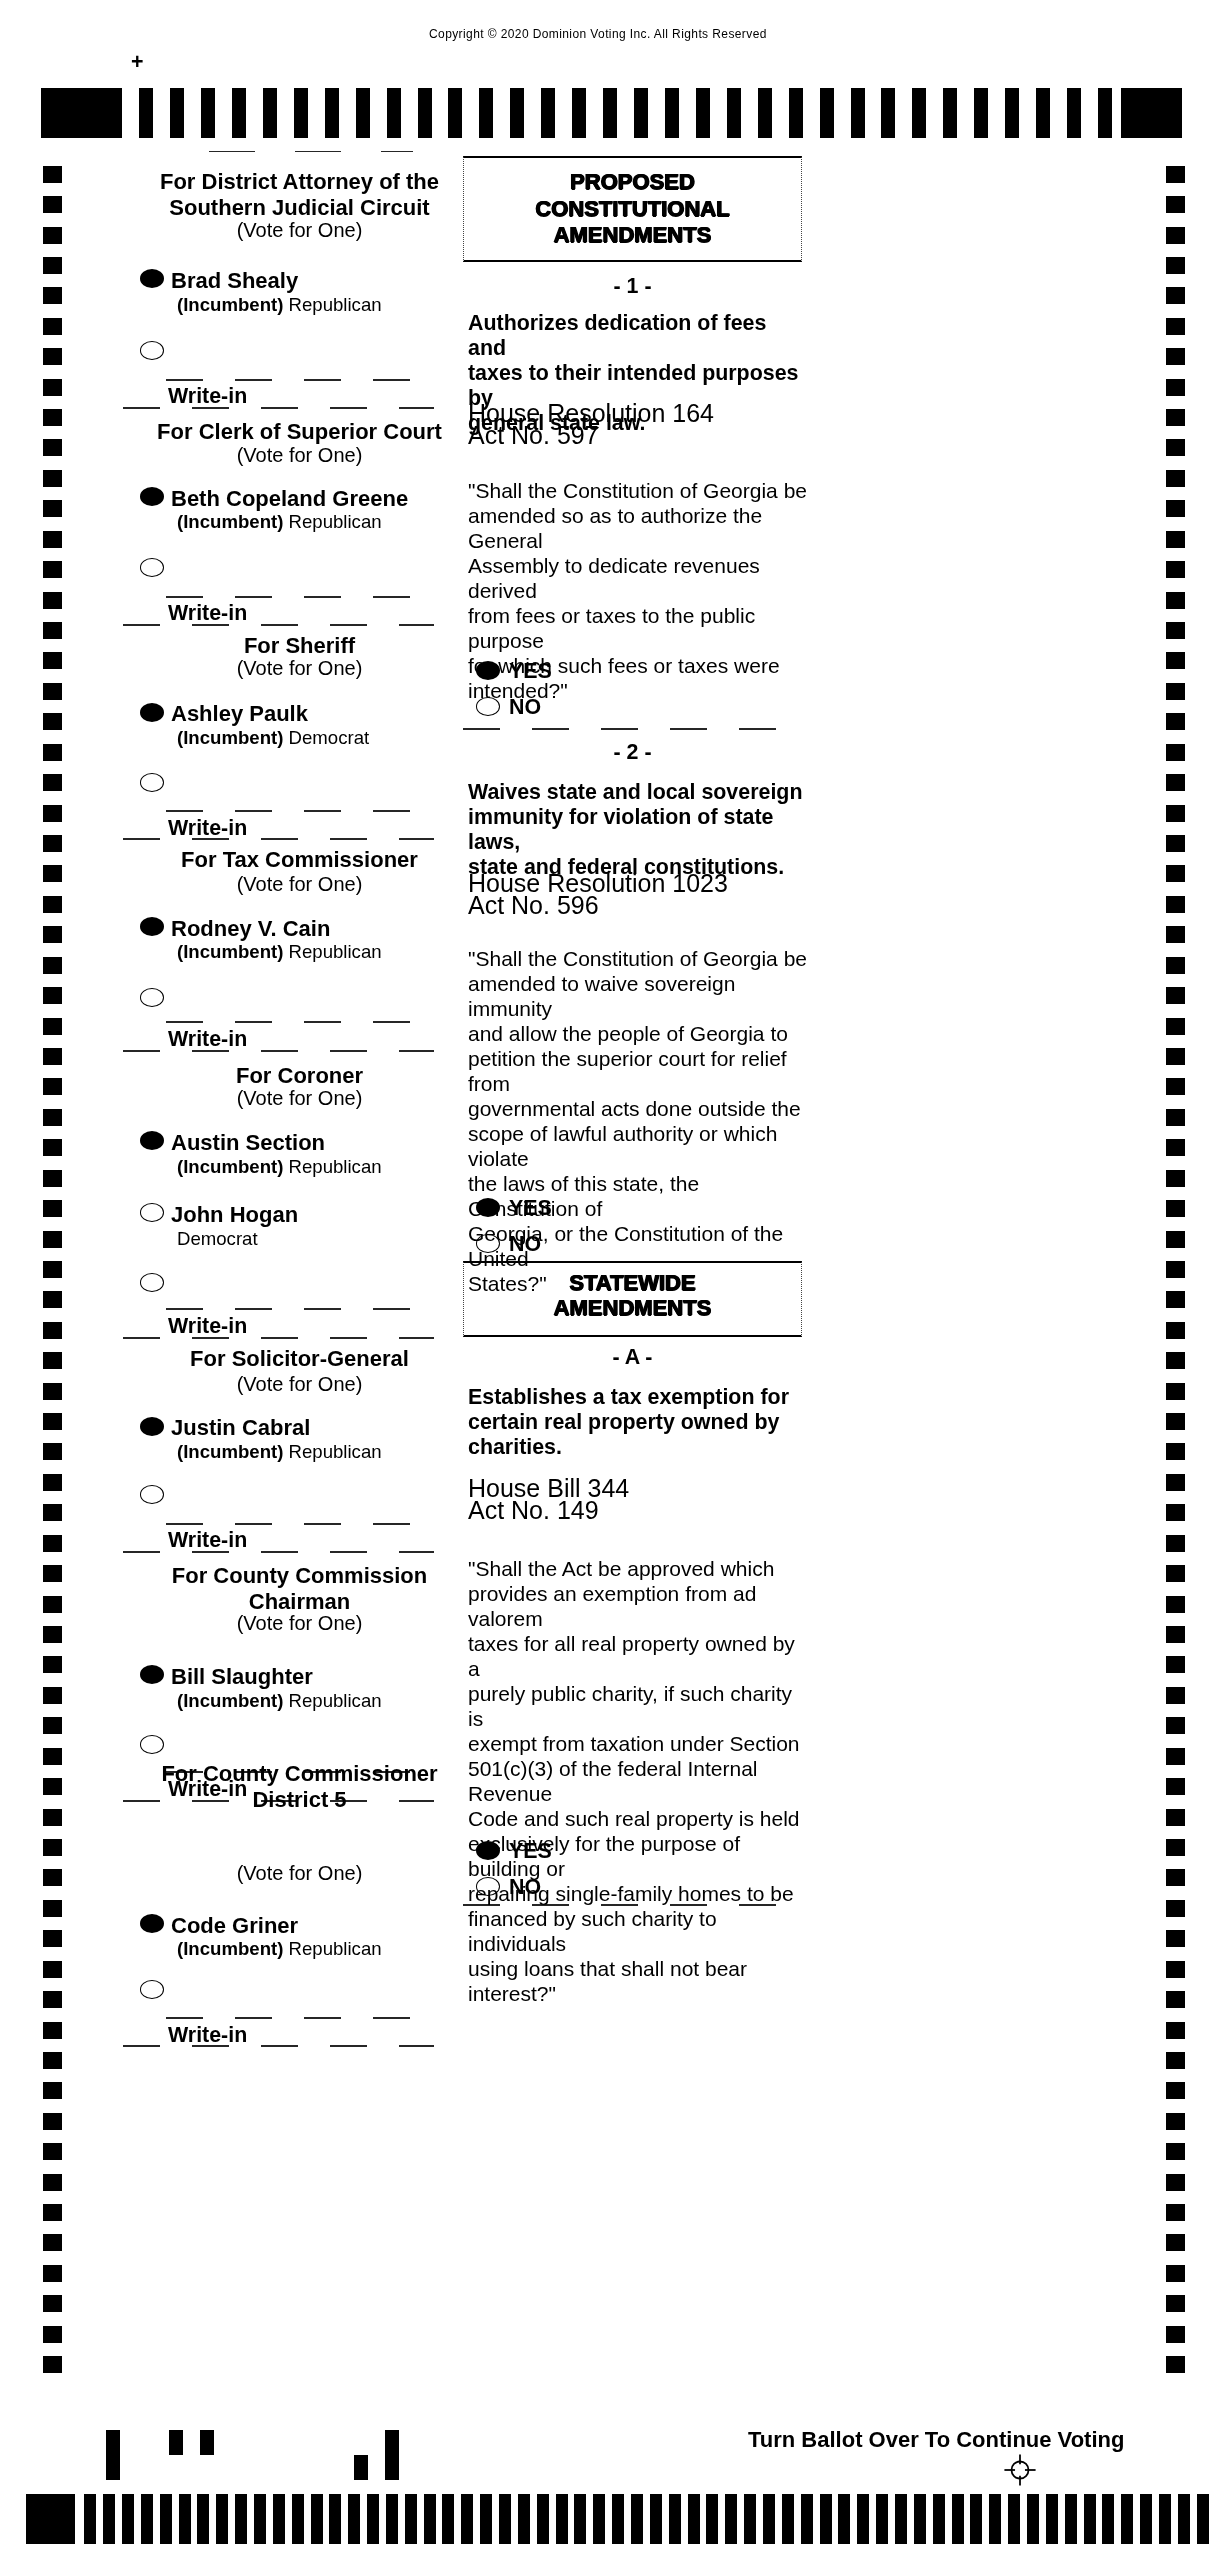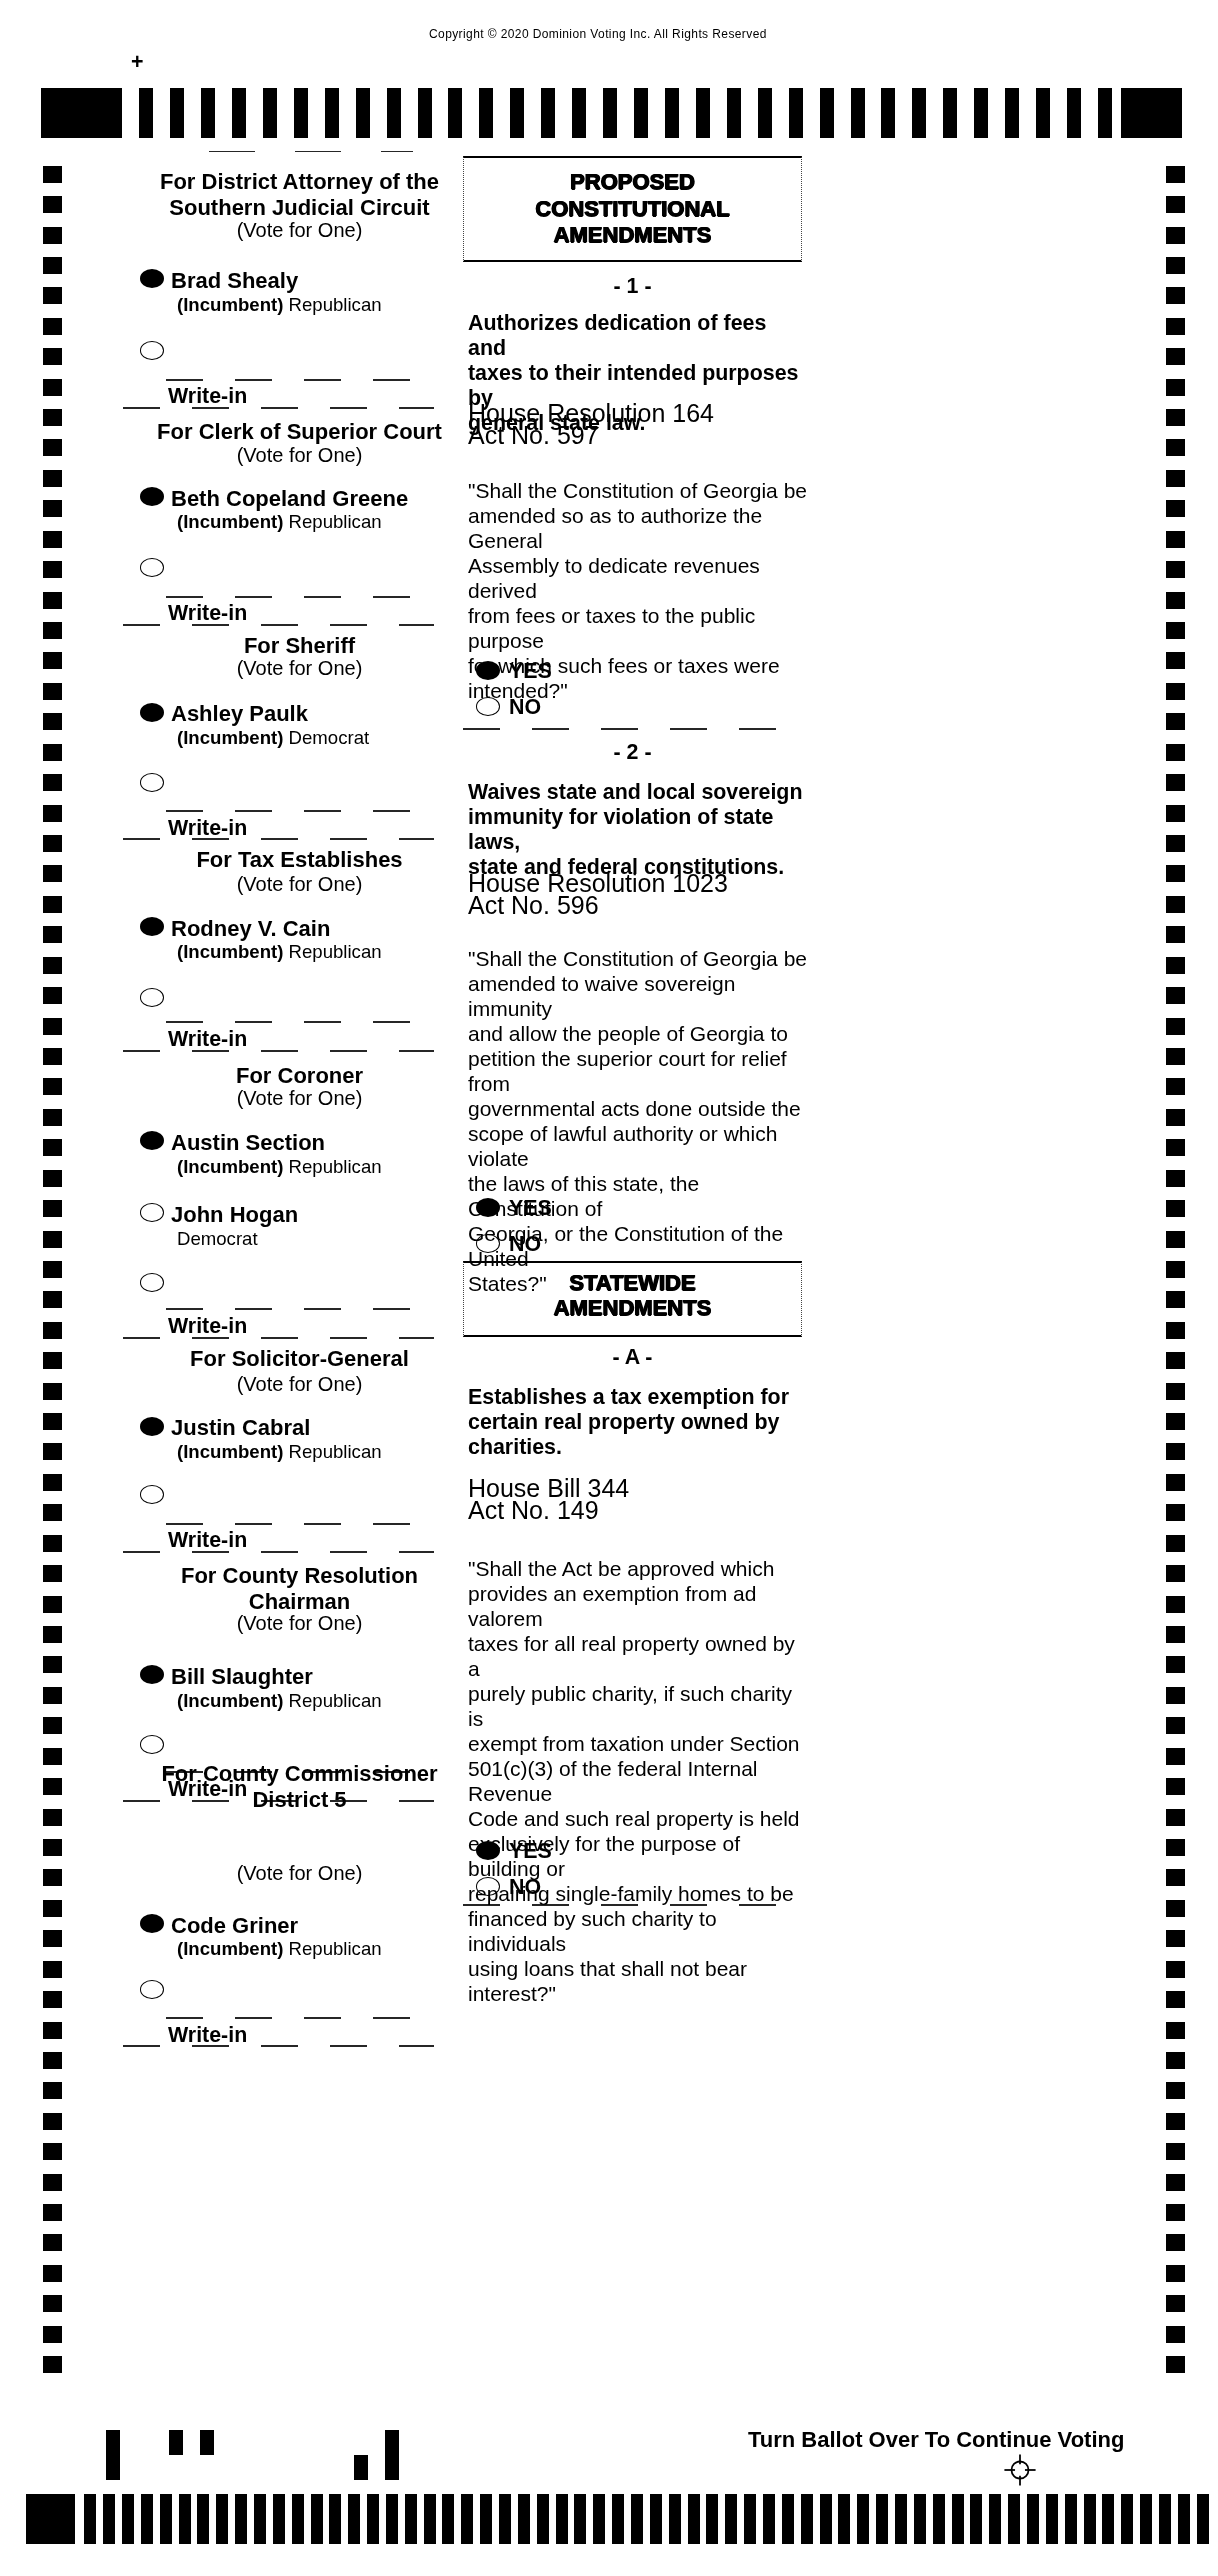--- a/index.html
+++ b/index.html
@@ -312,21 +312,21 @@
       <div class="dash" style="left: 123px; top: 624px; width: 311px;"></div>
       <div class="contest-title" style="top: 633px; white-space: pre-line;">For Sheriff</div>
       <div class="vote-one" style="top: 657px;">(Vote for One)</div>
       <div class="bub filled" style="left: 140px; top: 703px;"></div>
       <div class="cand-name" style="top: 701px;">Ashley Paulk</div>
       <div class="cand-detail" style="top: 727px;"><b>(Incumbent)</b> Democrat</div>
       <div class="bub" style="left: 140px; top: 773px;"></div>
       <div class="dash" style="left: 166px; top: 810px; width: 266px;"></div>
       <div class="writein" style="top: 816px;">Write-in</div>
       <div class="dash" style="left: 123px; top: 838px; width: 311px;"></div>
-      <div class="contest-title" style="top: 847px; white-space: pre-line;">For Tax Establishes</div>
+      <div class="contest-title" style="top: 847px; white-space: pre-line;">For Tax Commissioner</div>
       <div class="vote-one" style="top: 873px;">(Vote for One)</div>
       <div class="bub filled" style="left: 140px; top: 917px;"></div>
       <div class="cand-name" style="top: 916px;">Rodney V. Cain</div>
       <div class="cand-detail" style="top: 941px;"><b>(Incumbent)</b> Republican</div>
       <div class="bub" style="left: 140px; top: 988px;"></div>
       <div class="dash" style="left: 166px; top: 1021px; width: 266px;"></div>
       <div class="writein" style="top: 1027px;">Write-in</div>
       <div class="dash" style="left: 123px; top: 1050px; width: 311px;"></div>
       <div class="contest-title" style="top: 1063px; white-space: pre-line;">For Coroner</div>
       <div class="vote-one" style="top: 1087px;">(Vote for One)</div>
@@ -342,21 +342,21 @@
       <div class="dash" style="left: 123px; top: 1337px; width: 311px;"></div>
       <div class="contest-title" style="top: 1346px; white-space: pre-line;">For Solicitor-General</div>
       <div class="vote-one" style="top: 1373px;">(Vote for One)</div>
       <div class="bub filled" style="left: 140px; top: 1417px;"></div>
       <div class="cand-name" style="top: 1415px;">Justin Cabral</div>
       <div class="cand-detail" style="top: 1441px;"><b>(Incumbent)</b> Republican</div>
       <div class="bub" style="left: 140px; top: 1485px;"></div>
       <div class="dash" style="left: 166px; top: 1523px; width: 266px;"></div>
       <div class="writein" style="top: 1528px;">Write-in</div>
       <div class="dash" style="left: 123px; top: 1551px; width: 311px;"></div>
-      <div class="contest-title" style="top: 1563px; white-space: pre-line;">For County Resolution
+      <div class="contest-title" style="top: 1563px; white-space: pre-line;">For County Commission
 Chairman</div>
       <div class="vote-one" style="top: 1612px;">(Vote for One)</div>
       <div class="bub filled" style="left: 140px; top: 1665px;"></div>
       <div class="cand-name" style="top: 1664px;">Bill Slaughter</div>
       <div class="cand-detail" style="top: 1690px;"><b>(Incumbent)</b> Republican</div>
       <div class="bub" style="left: 140px; top: 1735px;"></div>
       <div class="dash" style="left: 166px; top: 1771px; width: 266px;"></div>
       <div class="writein" style="top: 1777px;">Write-in</div>
       <div class="dash" style="left: 123px; top: 1800px; width: 311px;"></div>
       <div class="contest-title" style="top: 1761px; white-space: pre-line;">For County Commissioner

